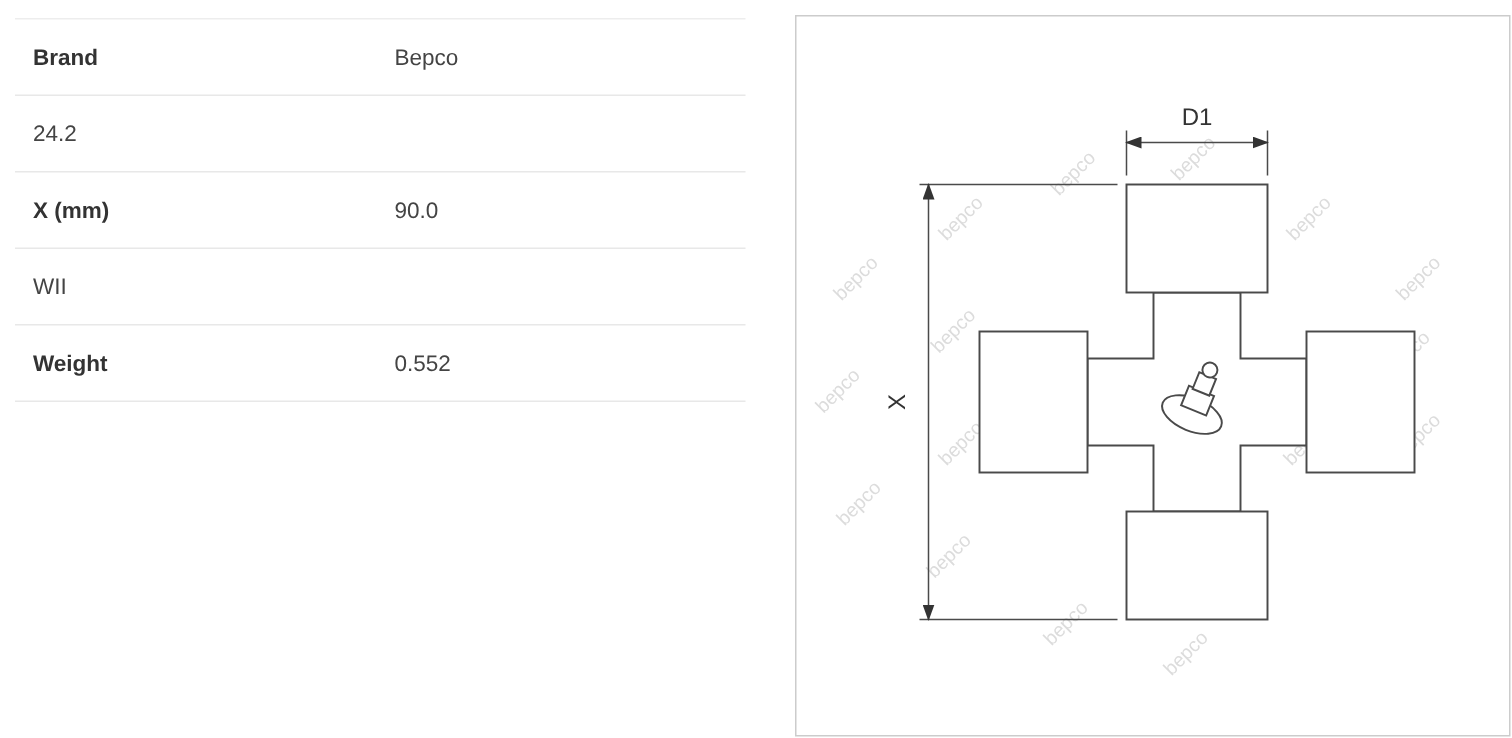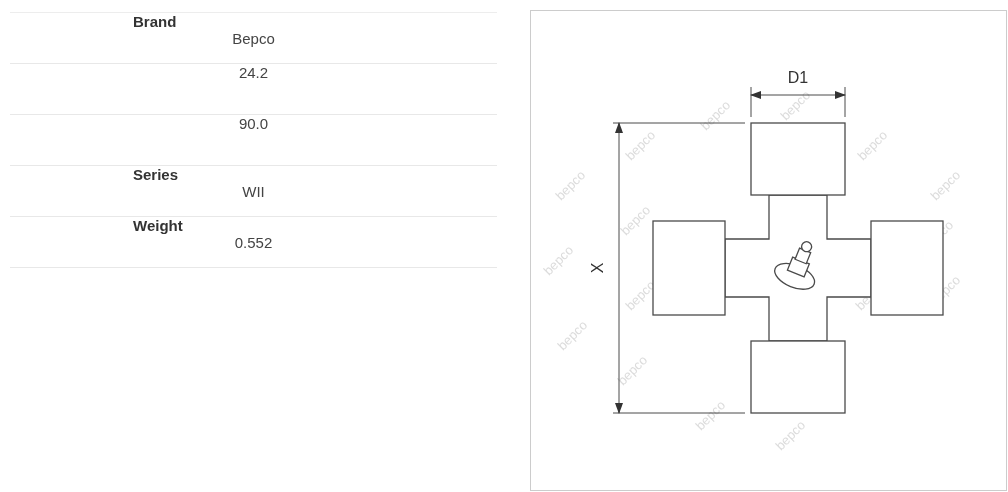--- a/index.html
+++ b/index.html
@@ -18,21 +18,20 @@
     margin: 12px 0 0 10px;
     width: 487px;
     border-top: 1px solid #ededed;
   }
   .spec-row {
     display: flex;
     align-items: center;
     height: 51px;
     border-bottom: 1px solid #e8e8e8;
     padding: 0 12px;
-    flex-direction: column;
   }
   .spec-label {
     width: 241px;
     font-weight: bold;
     font-size: 15px;
     color: #333333;
   }
   .spec-value {
     font-size: 15px;
     color: #444444;
@@ -66,24 +65,24 @@
 
   <div class="spec-table">
     <div class="spec-row">
       <div class="spec-label">Brand</div>
       <div class="spec-value">Bepco</div>
     </div>
     <div class="spec-row">
       <div class="spec-value">24.2</div>
     </div>
     <div class="spec-row">
+      <div class="spec-label">X (mm)</div>
       <div class="spec-value">90.0</div>
     </div>
     <div class="spec-row">
-      <div class="spec-label">Series</div>
       <div class="spec-value">WII</div>
     </div>
     <div class="spec-row">
       <div class="spec-label">Weight</div>
       <div class="spec-value">0.552</div>
     </div>
   </div>
 
   <div class="drawing-panel">
     <svg viewBox="0 0 475 479" width="475" height="479">

